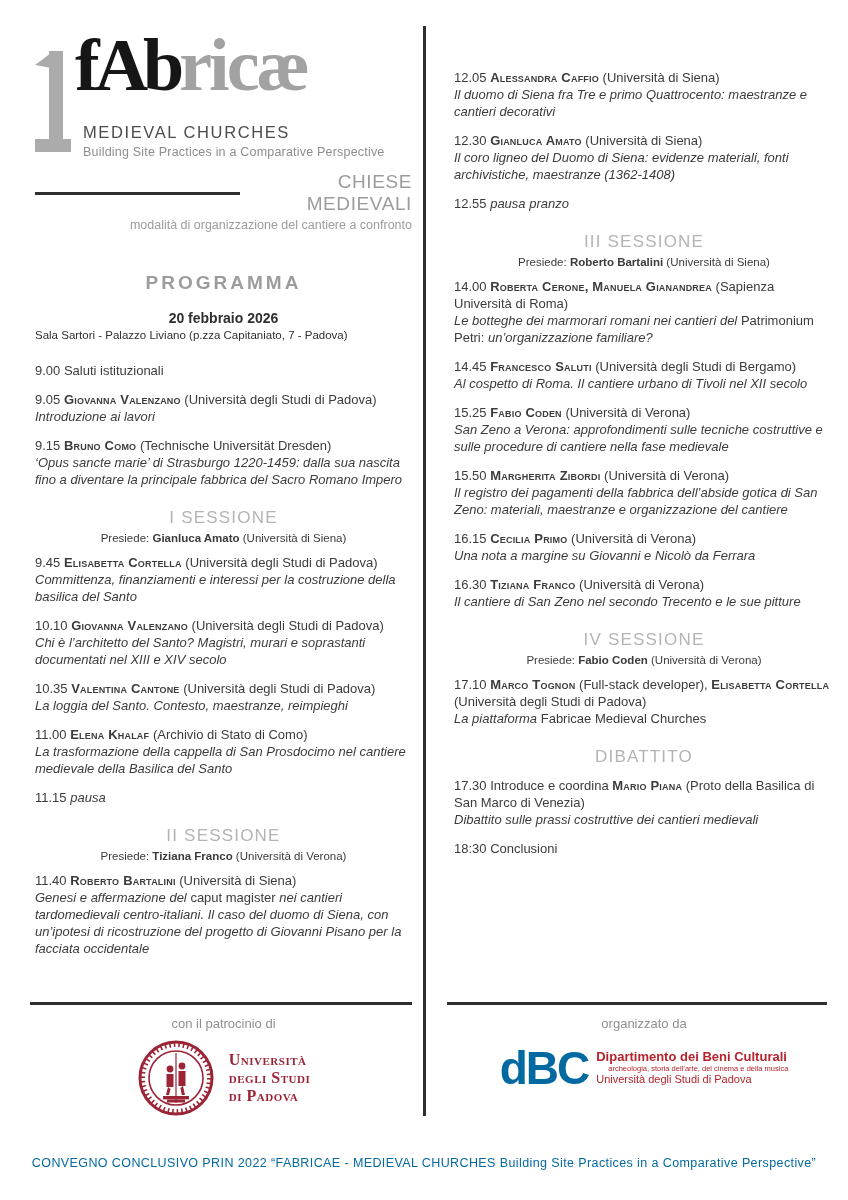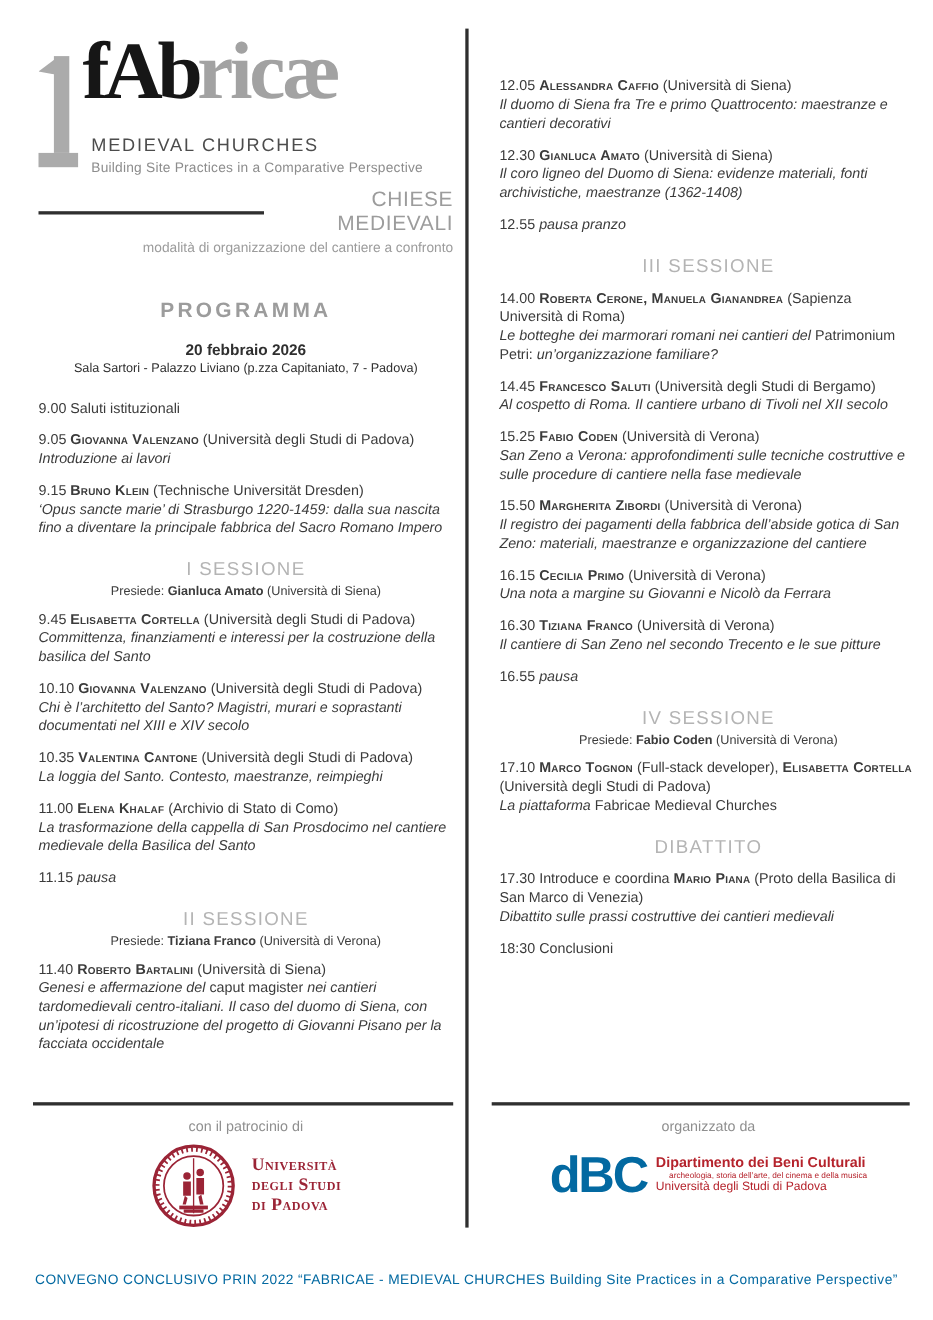--- a/index.html
+++ b/index.html
@@ -27,21 +27,21 @@
   .logo-sub2{position:absolute;left:48px;top:110px;font-size:12.5px;letter-spacing:0.2px;color:#8d8d8d;}
   
   .header-it{margin-top:6px;}
   .rule-row{display:flex;align-items:center;}
   .rule-row .rule{width:205px;height:3px;background:#2f2f2f;flex:0 0 auto;}
   .rule-row .chiese{flex:1;text-align:right;font-size:19px;letter-spacing:0.6px;color:#9c9c9c;}
   .modalita{text-align:right;font-size:12.5px;color:#9c9c9c;margin-top:3px;}
   
   .programma{margin-top:40px;text-align:center;font-size:19px;font-weight:700;letter-spacing:3px;color:#9c9c9c;}
   .prog-date{margin-top:16px;text-align:center;font-size:14px;font-weight:700;color:#2f2f2f;}
-  .prog-venue{margin-top:3px;text-align:center;font-size:11.5px;color:#2f2f2f;}
+  .prog-venue{margin-top:3px;font-size:11.5px;color:#2f2f2f;}
   
   .schedule{margin-top:21px;}
   .item{font-size:13px;line-height:17px;margin-bottom:12px;color:#3b3b3b;}
   .sp{font-style:normal;}
   .si{font-style:italic;}
   .sb{font-weight:700;}
   .sn{font-weight:700;font-variant:small-caps;letter-spacing:0.2px;}
   .session{text-align:center;margin:20px 0 10px 0;}
   .session-name{font-size:17px;letter-spacing:1.2px;color:#b4b4b4;}
   .session-chair{font-size:11.5px;margin-top:4px;color:#3b3b3b;}
@@ -95,21 +95,21 @@
     <div class="prog-date">20 febbraio 2026</div>
     <div class="prog-venue">Sala Sartori - Palazzo Liviano (p.zza Capitaniato, 7 - Padova)</div>
 
     <div class="schedule">
         <div class="item line"><span class="sp">9.00 Saluti istituzionali</span></div>
         <div class="item entry">
           <div class="entry-header"><span class="sp">9.05 </span><span class="sn">Giovanna Valenzano</span><span class="sp"> (Università degli Studi di Padova)</span></div>
           <div class="entry-title"><span class="si">Introduzione ai lavori</span></div>
         </div>
         <div class="item entry">
-          <div class="entry-header"><span class="sp">9.15 </span><span class="sn">Bruno Klein</span><span class="sp"> (Technische Universität Dresden)</span></div>
+          <div class="entry-header"><span class="sp">9.15 </span><span class="sn">Bruno Como</span><span class="sp"> (Technische Universität Dresden)</span></div>
           <div class="entry-title"><span class="si">‘Opus sancte marie’ di Strasburgo 1220-1459: dalla sua nascita fino a diventare la principale fabbrica del Sacro Romano Impero</span></div>
         </div>
         <div class="session">
           <div class="session-name">I SESSIONE</div>
           <div class="session-chair"><span class="sp">Presiede: </span><span class="sb">Gianluca Amato</span><span class="sp"> (Università di Siena)</span></div>
         </div>
         <div class="item entry">
           <div class="entry-header"><span class="sp">9.45 </span><span class="sn">Elisabetta Cortella</span><span class="sp"> (Università degli Studi di Padova)</span></div>
           <div class="entry-title"><span class="si">Committenza, finanziamenti e interessi per la costruzione della basilica del Santo</span></div>
         </div>
@@ -143,20 +143,21 @@
           <div class="entry-header"><span class="sp">12.05 </span><span class="sn">Alessandra Caffio</span><span class="sp"> (Università di Siena)</span></div>
           <div class="entry-title"><span class="si">Il duomo di Siena fra Tre e primo Quattrocento: maestranze e cantieri decorativi</span></div>
         </div>
         <div class="item entry">
           <div class="entry-header"><span class="sp">12.30 </span><span class="sn">Gianluca Amato</span><span class="sp"> (Università di Siena)</span></div>
           <div class="entry-title"><span class="si">Il coro ligneo del Duomo di Siena: evidenze materiali, fonti archivistiche, maestranze (1362-1408)</span></div>
         </div>
         <div class="item line"><span class="sp">12.55 </span><span class="si">pausa pranzo</span></div>
         <div class="session">
           <div class="session-name">III SESSIONE</div>
+          <div class="session-chair"><span class="sp">Presiede: </span><span class="sb">Roberto Bartalini</span><span class="sp"> (Università di Siena)</span></div>
         </div>
         <div class="item entry">
           <div class="entry-header"><span class="sp">14.00 </span><span class="sn">Roberta Cerone, Manuela Gianandrea</span><span class="sp"> (Sapienza Università di Roma)</span></div>
           <div class="entry-title"><span class="si">Le botteghe dei marmorari romani nei cantieri del </span><span class="sp">Patrimonium Petri: </span><span class="si">un’organizzazione familiare?</span></div>
         </div>
         <div class="item entry">
           <div class="entry-header"><span class="sp">14.45 </span><span class="sn">Francesco Saluti</span><span class="sp"> (Università degli Studi di Bergamo)</span></div>
           <div class="entry-title"><span class="si">Al cospetto di Roma. Il cantiere urbano di Tivoli nel XII secolo</span></div>
         </div>
         <div class="item entry">
@@ -168,21 +169,20 @@
           <div class="entry-title"><span class="si">Il registro dei pagamenti della fabbrica dell’abside gotica di San Zeno: materiali, maestranze e organizzazione del cantiere</span></div>
         </div>
         <div class="item entry">
           <div class="entry-header"><span class="sp">16.15 </span><span class="sn">Cecilia Primo</span><span class="sp"> (Università di Verona)</span></div>
           <div class="entry-title"><span class="si">Una nota a margine su Giovanni e Nicolò da Ferrara</span></div>
         </div>
         <div class="item entry">
           <div class="entry-header"><span class="sp">16.30 </span><span class="sn">Tiziana Franco</span><span class="sp"> (Università di Verona)</span></div>
           <div class="entry-title"><span class="si">Il cantiere di San Zeno nel secondo Trecento e le sue pitture</span></div>
         </div>
-        <div class="item line"><span class="sp">16.55 </span><span class="si">pausa</span></div>
         <div class="session">
           <div class="session-name">IV SESSIONE</div>
           <div class="session-chair"><span class="sp">Presiede: </span><span class="sb">Fabio Coden</span><span class="sp"> (Università di Verona)</span></div>
         </div>
         <div class="item entry">
           <div class="entry-header"><span class="sp">17.10 </span><span class="sn">Marco Tognon</span><span class="sp"> (Full-stack developer), </span><span class="sn">Elisabetta Cortella</span><span class="sp"> (Università degli Studi di Padova)</span></div>
           <div class="entry-title"><span class="si">La piattaforma</span><span class="sp"> Fabricae Medieval Churches</span></div>
         </div>
         <div class="session">
           <div class="session-name">DIBATTITO</div>

